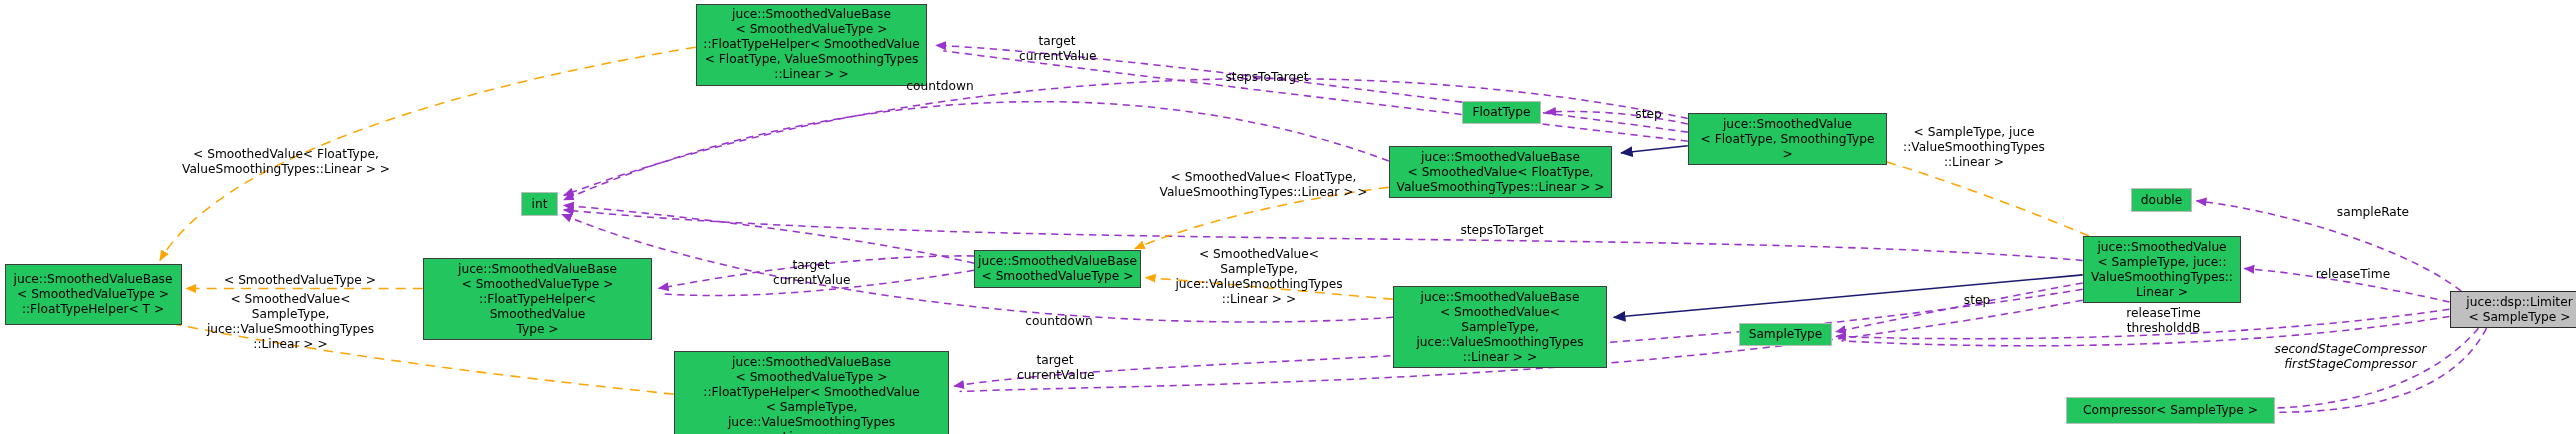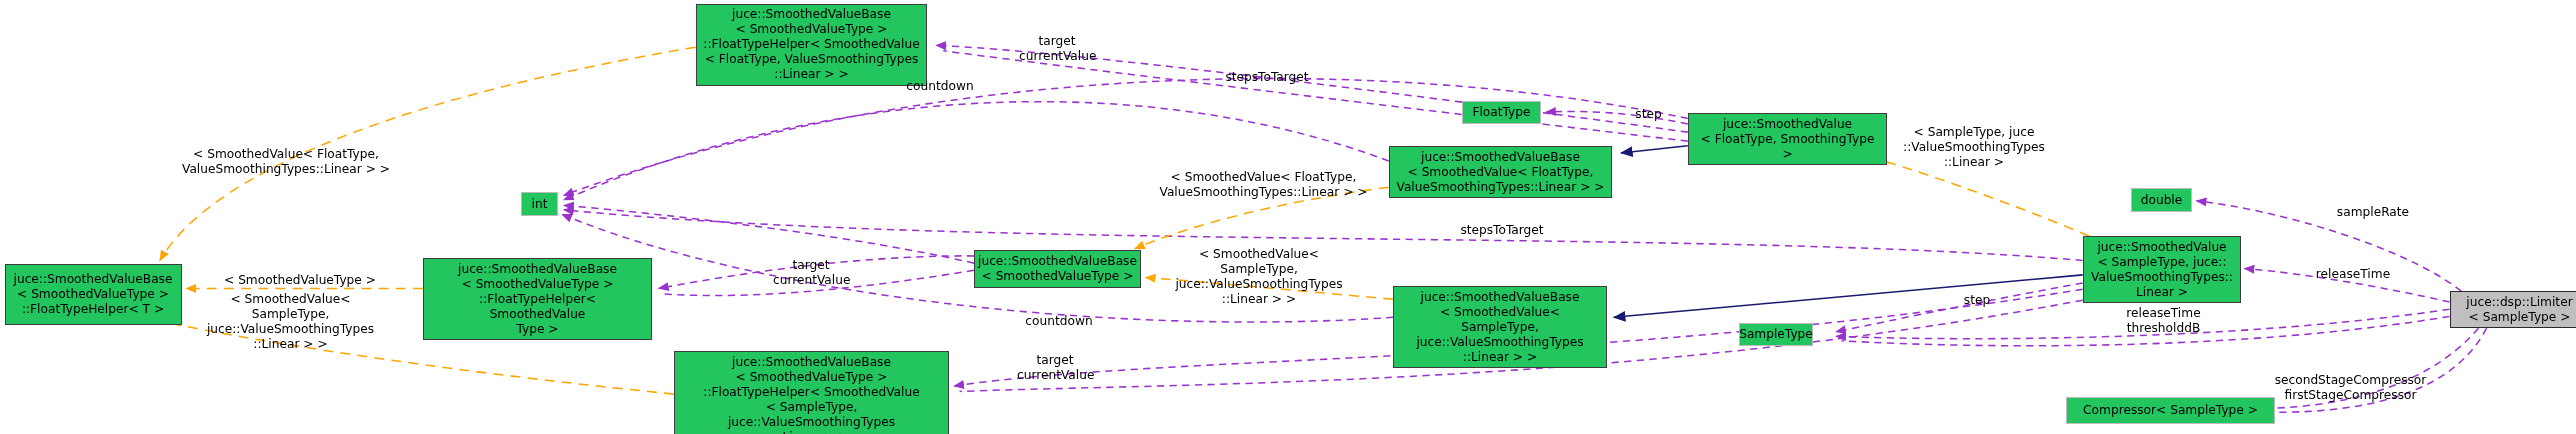--- a/index.html
+++ b/index.html
@@ -23,21 +23,21 @@
   #n-helper-float{left:696px;top:3.6px;width:231px;min-height:78px;}
   #n-int{left:521px;top:192px;width:37px;min-height:24.4px;}
   #n-svb-svt{left:974px;top:250px;width:167px;min-height:38px;}
   #n-helper-sample{left:674px;top:351px;width:275px;min-height:80px;}
   #n-floattype{left:1462px;top:101px;width:79px;min-height:22.6px;}
   #n-svb-float{left:1389px;top:146px;width:223px;min-height:50px;}
   #n-sv-float{left:1688px;top:113px;width:199px;min-height:36px;}
   #n-svb-sample{left:1393px;top:286px;width:214px;min-height:64px;}
   #n-double{left:2131px;top:188px;width:61px;min-height:24.4px;text-align:center;}
   #n-sv-sample{left:2083px;top:236px;width:158px;min-height:63px;}
-  #n-sampletype{left:1739px;top:323px;width:74px;min-height:22.6px;}
+  #n-sampletype{left:1739px;top:323px;width:93px;min-height:22.6px;}
   #n-compressor{left:2066px;top:397px;width:209px;min-height:27px;}
   #n-limiter{left:2450px;top:291px;width:139px;min-height:37px;}
   
   #l-tmpl-float-a{left:172px;top:147px;width:228px;}
   #l-target-top{left:1019px;top:34px;width:76px;}
   #l-steps-top{left:1222px;top:70px;width:90px;}
   #l-countdown-top{left:904px;top:79px;width:72px;}
   #l-tmpl-float-b{left:1157px;top:170px;width:213px;}
   #l-tmpl-svt{left:224px;top:273px;width:152px;}
   #l-tmpl-sample-a{left:201px;top:292px;width:179px;}
@@ -45,21 +45,21 @@
   #l-countdown-mid{left:1023px;top:314px;width:72px;}
   #l-tmpl-sample-b{left:1166px;top:247px;width:186px;}
   #l-steps-mid{left:1457px;top:223px;width:90px;}
   #l-step-top{left:1632px;top:107px;width:33px;}
   #l-tmpl-sampletype{left:1901px;top:125px;width:146px;}
   #l-samplerate{left:2313px;top:205px;width:80px;margin-left:20px;}
   #l-outputvolume{left:2306px;top:267px;width:94px;}
   #l-release{left:2122px;top:306px;width:83px;}
   #l-step-bottom{left:1959px;top:293px;width:36px;}
   #l-target-bottom{left:1017px;top:353px;width:76px;}
-  #l-compressors{left:2273px;top:373px;width:155px;}
+  #l-compressors{left:2273px;top:342px;width:155px;font-style:italic;}
 </style>
 </head>
 <body>
 
 <div class="canvas">
 
   <svg class="edges" viewBox="0 0 2851 481">
     <defs>
       <marker id="ap" markerWidth="14" markerHeight="12" refX="11" refY="5" orient="auto" markerUnits="userSpaceOnUse">
         <path d="M0,0 L12,5 L0,10 z" fill="#9a32cd"></path>

